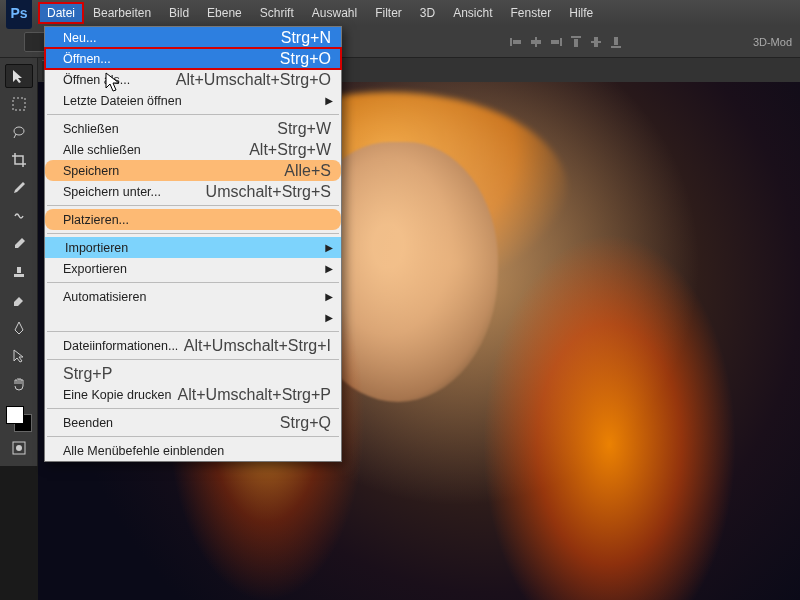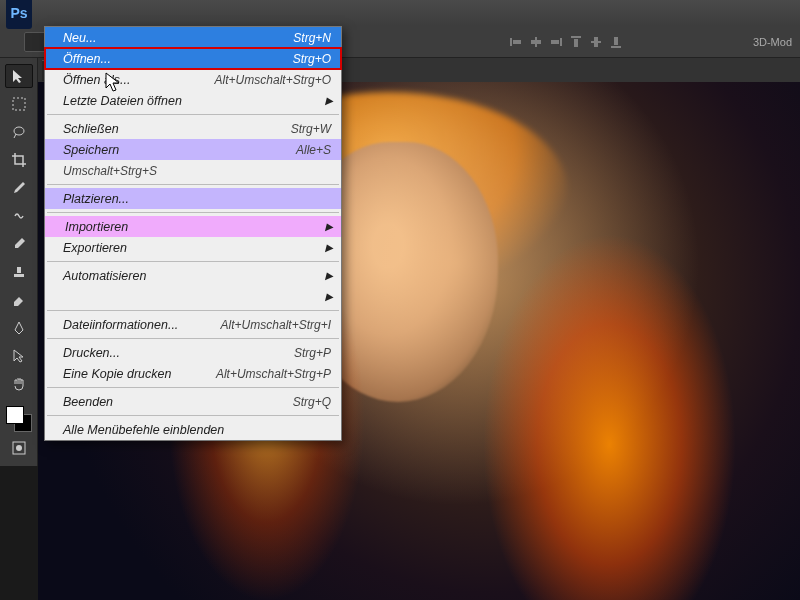--- a/index.html
+++ b/index.html
@@ -35,37 +35,50 @@
   .flames { position:absolute; inset:0; background:
      radial-gradient(ellipse 180px 300px at 75% 70%, rgba(255,140,0,.9), rgba(255,80,0,.5) 40%, transparent 70%),
      radial-gradient(ellipse 140px 260px at 30% 65%, rgba(255,170,40,.7), rgba(200,60,0,.4) 40%, transparent 70%),
      radial-gradient(circle at 55% 35%, rgba(255,200,140,.6), transparent 45%);
   }
   .face { position:absolute; left:260px; top:60px; width:200px; height:260px; background: radial-gradient(ellipse at 45% 40%, #e8b888 10%, #c8946a 40%, #8a5a3a 70%, transparent 80%); border-radius: 46% 46% 50% 50%; filter: blur(1px); }
   .hair { position:absolute; left:170px; top:10px; width:360px; height:200px; background: radial-gradient(ellipse at 50% 30%, #ffaa33, #cc6600 50%, transparent 75%); border-radius:50%; filter: blur(3px); opacity:.9; }
 
   
   .dropdown { position: absolute; left: 44px; top: 26px; width: 298px; background: #efefef; border: 1px solid #777; box-shadow: 3px 4px 10px rgba(0,0,0,.5); font-size: 12.5px; color: #222; z-index: 50; }
-  .dd-row { display: flex; align-items: center; height: 21px; padding: 0 10px 0 18px; position: relative; font-style: italic; }
+  .dd-row { display: flex; align-items: center; height: 21px; padding: 0 10px 0 18px; position: relative; }
   .dd-row.hl { background: #2d7fe0; color: #fff; }
   .dd-row.hl-outline { outline: 2px solid #d40000; outline-offset: -1px; justify-content: flex-end; }
-  .dd-row.peach { background: #f0abfc; padding-left: 20px; }
-  .dd-row.blue { background: #c4b5fd; }
+  .dd-row.peach { background: #7dd3fc; padding-left: 20px; }
+  .dd-row.blue { background: #fdba74; border-radius: 8px; }
   .dd-row .label { flex: 1; }
-  .dd-row .shortcut { color: #444; font-size: 12px; }
+  .dd-row .shortcut { color: #444; font-size: 16px; }
   .dd-row.hl .shortcut { color: #fff; }
   .dd-sep { height: 1px; background: #bbb; margin: 3px 2px; }
   .sub-arrow { position: absolute; right: 8px; font-size: 10px; }
   .cursor-ptr { position:absolute; left:105px; top:72px; z-index:60; pointer-events:none; }
 </style>
 </head>
 <body>
 
 <div class="menubar">
   <div class="ps-badge">Ps</div>
+  <div id="menubar-items" style="display: flex;">
+      <div class="menu-item active">Datei</div>
+      <div class="menu-item">Bearbeiten</div>
+      <div class="menu-item">Bild</div>
+      <div class="menu-item">Ebene</div>
+      <div class="menu-item">Schrift</div>
+      <div class="menu-item">Auswahl</div>
+      <div class="menu-item">Filter</div>
+      <div class="menu-item">3D</div>
+      <div class="menu-item">Ansicht</div>
+      <div class="menu-item">Fenster</div>
+      <div class="menu-item">Hilfe</div>
+    </div>
 </div>
 
 <div class="optbar">
   <div class="opt-icon"></div>
   <div class="align-group">
     <div class="align-btn">
         <svg width="14" height="14">
           <rect x="1" y="3" width="2" height="8" fill="#aaa"></rect>
           <rect x="4" y="5" width="8" height="4" fill="#aaa"></rect>
         </svg>
@@ -207,25 +220,30 @@
     </div>
     <div class="dd-row">
       <span class="label">Letzte Dateien öffnen</span>
       <span class="sub-arrow">▶</span>
     </div>
     <div class="dd-sep"></div>
     <div class="dd-row">
       <span class="label">Schließen</span>
       <span class="shortcut">Strg+W</span>
     </div>
+    <div class="dd-row">
+      <span class="label">Alle schließen</span>
+      <span class="shortcut">Alt+Strg+W</span>
+    </div>
     <div class="dd-row blue">
       <span class="label">Speichern</span>
       <span class="shortcut">Alle+S</span>
     </div>
     <div class="dd-row">
+      <span class="label">Speichern unter...</span>
       <span class="shortcut">Umschalt+Strg+S</span>
     </div>
     <div class="dd-sep"></div>
     <div class="dd-row blue">
       <span class="label">Platzieren...</span>
     </div>
     <div class="dd-sep"></div>
     <div class="dd-row peach">
       <span class="label">Importieren</span>
       <span class="sub-arrow">▶</span>
@@ -242,21 +260,20 @@
     <div class="dd-row">
       <span class="sub-arrow">▶</span>
     </div>
     <div class="dd-sep"></div>
     <div class="dd-row">
       <span class="label">Dateiinformationen...</span>
       <span class="shortcut">Alt+Umschalt+Strg+I</span>
     </div>
     <div class="dd-sep"></div>
     <div class="dd-row">
-      <span class="label">Drucken...</span>
       <span class="shortcut">Strg+P</span>
     </div>
     <div class="dd-row">
       <span class="label">Eine Kopie drucken</span>
       <span class="shortcut">Alt+Umschalt+Strg+P</span>
     </div>
     <div class="dd-sep"></div>
     <div class="dd-row">
       <span class="label">Beenden</span>
       <span class="shortcut">Strg+Q</span>

